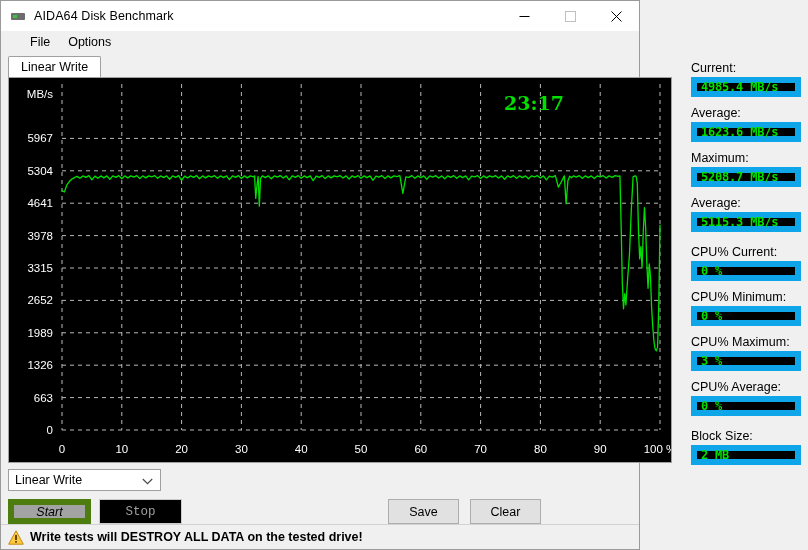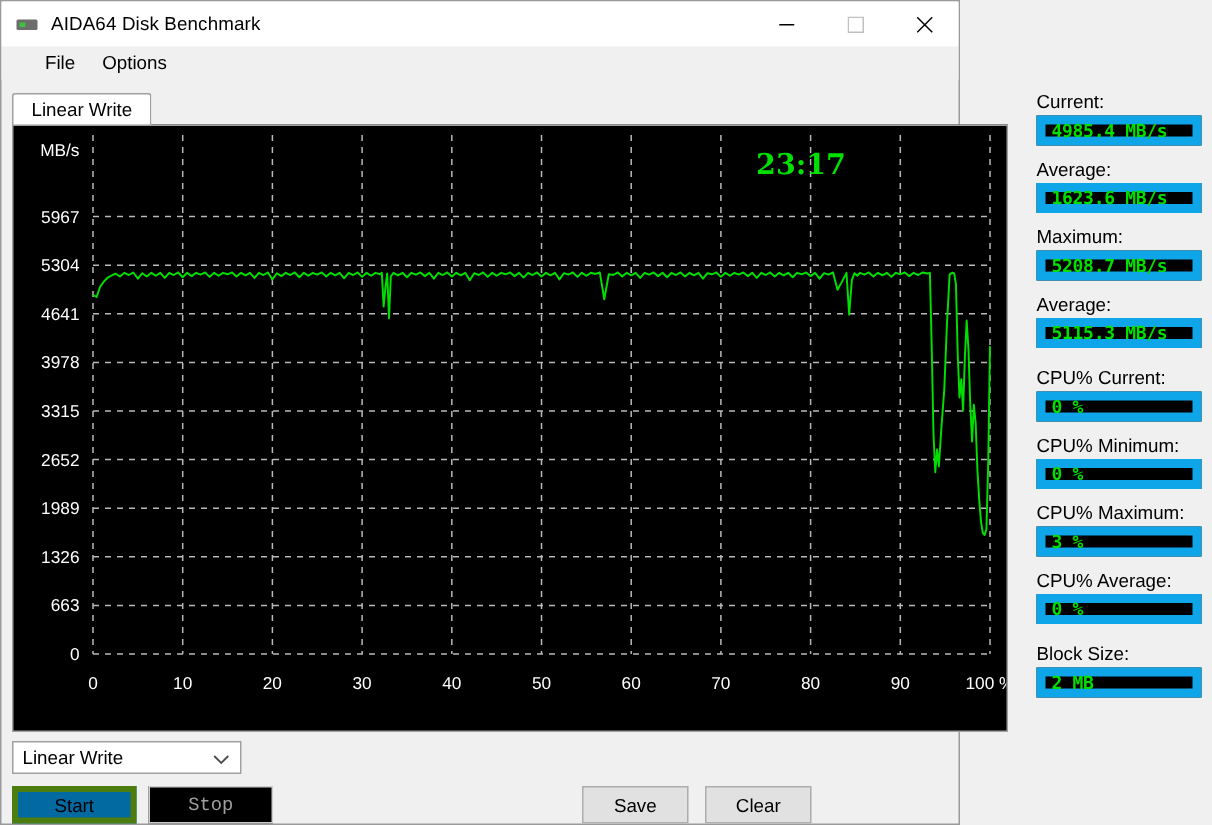--- a/index.html
+++ b/index.html
@@ -82,21 +82,21 @@
     position:absolute;right:7px;top:0;height:22px;display:flex;align-items:center;
   }
   .combo-mode{width:153px;}
   .combo-drive{width:327px;}
   .row-buttons{display:flex;align-items:center;margin-top:8px;}
   .btn{
     height:25px;min-width:83px;padding:0 10px;font-size:12.5px;
     background:#e1e1e1;border:1px solid #adadad;box-sizing:border-box;
     display:flex;align-items:center;justify-content:center;color:#000;
   }
-  .btn.default{border:4px solid #4d7c0f;background:#0369a1;}
+  .btn.default{border:6px solid #4d7c0f;background:#a3a3a3;font-style:italic;}
   .btn.disabled{color:#a0a0a0;background:#000000;border-color:#cccccc;font-family:Liberation Mono, monospace;}
   .btn.save{margin-left:206px;width:71px;min-width:71px;}
   .btn.clear{margin-left:11px;width:71px;min-width:71px;}
   
   .right-pane{
     flex:1;padding-left:6px;padding-top:8px;box-sizing:border-box;
   }
   .stat-label{
     font-size:12.5px;color:#000;margin-bottom:2px;margin-top:9px;
   }
@@ -259,13 +259,21 @@
       <div class="stat-label">CPU% Average:</div>
       <div class="stat-box">0 %</div>
 
       <div class="gap-sm"></div>
 
       <div class="stat-label">Block Size:</div>
       <div class="stat-box">2 MB</div>
     </div>
   </div>
 
+  <div class="statusbar">
+    <svg class="warn-icon" viewBox="0 0 16 15">
+      <polygon points="8,0.8 15.3,14.2 0.7,14.2" fill="#ffc83d" stroke="#c28a14" stroke-width="1"></polygon>
+      <rect x="7.2" y="5" width="1.6" height="5" fill="#3a2c00"></rect>
+      <rect x="7.2" y="11" width="1.6" height="1.6" fill="#3a2c00"></rect>
+    </svg>
+    <div class="status-text">Write tests will DESTROY ALL DATA on the tested drive!</div>
+  </div>
 </div>
 
 </body></html>

